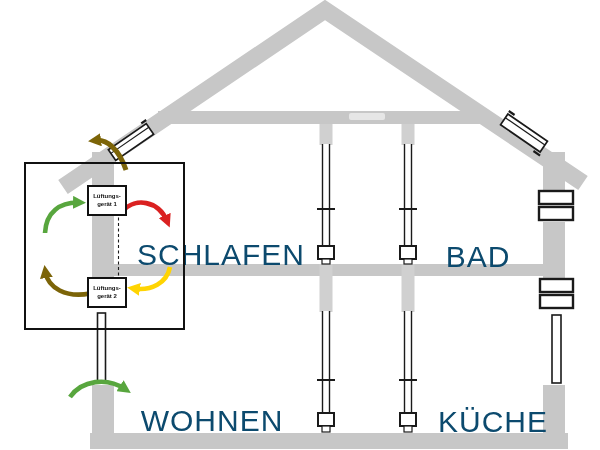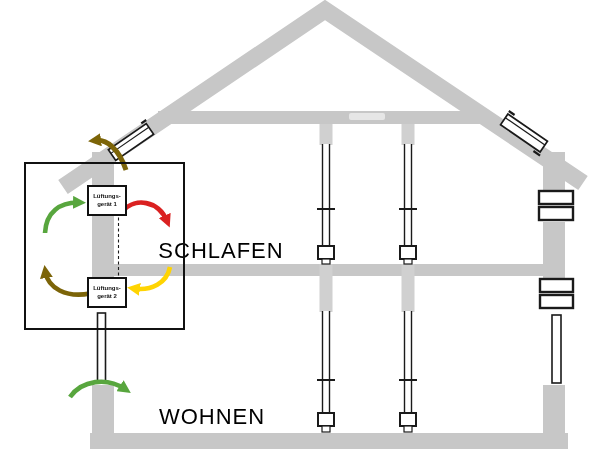--- a/index.html
+++ b/index.html
@@ -1,20 +1,20 @@
 <!DOCTYPE html>
 <html><head>
 <meta charset="utf-8">
 <style>
   html,body{margin:0;padding:0;background:#ffffff;}
   #stage{position:relative;width:600px;height:450px;background:#ffffff;overflow:hidden;
          font-family:"Liberation Sans", sans-serif;}
   #house-svg{position:absolute;left:0;top:0;}
-  .room-label{position:absolute;transform:translateX(-50%);color:#000000;
-              font-size:22px;letter-spacing:1px;white-space:nowrap;z-index:3;}
+  .room-label{position:absolute;transform:translateX(-50%);color:#0c4a6e;
+              font-size:30px;letter-spacing:1px;white-space:nowrap;z-index:3;}
   #callout-box{position:absolute;left:24px;top:162px;width:157px;height:164px;
                border:2.6px solid #111;z-index:4;background:transparent;}
   .device-box{position:absolute;width:36px;height:27px;background:#fff;border:2px solid #111;
               z-index:5;display:flex;flex-direction:column;align-items:center;justify-content:center;
               font-size:6px;font-weight:700;color:#111;line-height:1.25;text-align:center;}
   #device-1{left:87px;top:185px;}
   #device-2{left:87px;top:277px;}
   #watermark{position:absolute;left:349px;top:113px;width:36px;height:7px;z-index:2;
              background:rgba(255,255,255,0.55);border-radius:2px;filter:blur(0.4px);}
 </style>
@@ -142,15 +142,17 @@
   <div id="device-1" class="device-box">
     <span>Lüftungs-</span>
     <span>gerät 1</span>
   </div>
   <div id="device-2" class="device-box">
     <span>Lüftungs-</span>
     <span>gerät 2</span>
   </div>
 
   <div class="room-label" style="left:221px;top:238px;">SCHLAFEN</div>
+  <div class="room-label" style="left:478px;top:240px;">BAD</div>
   <div class="room-label" style="left:212px;top:404px;">WOHNEN</div>
+  <div class="room-label" style="left:493px;top:405px;">KÜCHE</div>
 
 </div>
 
 </body></html>

